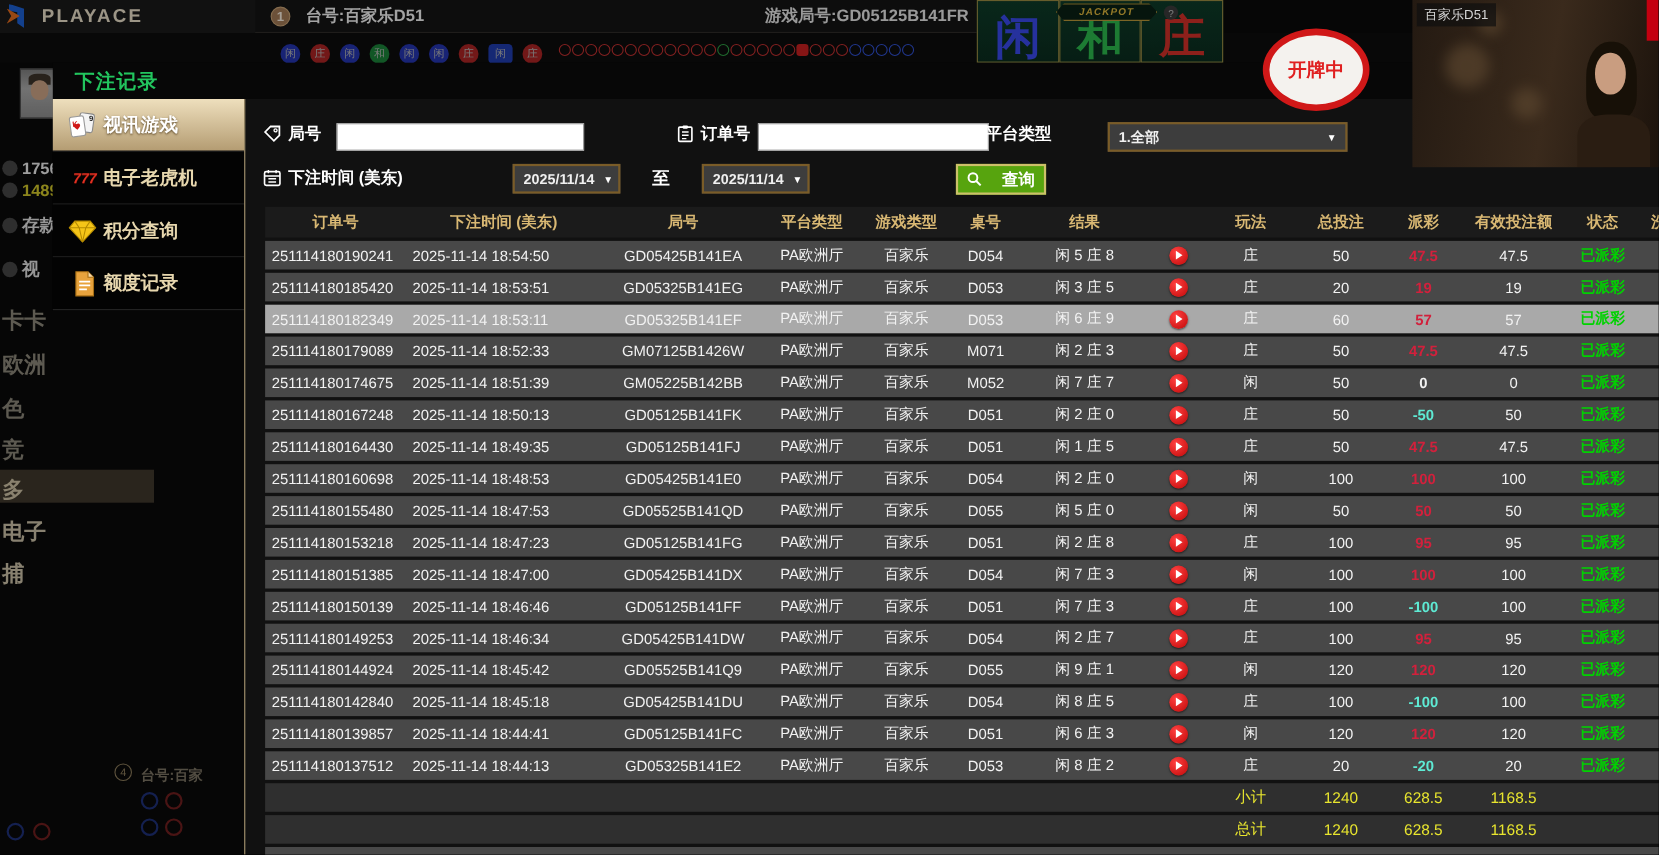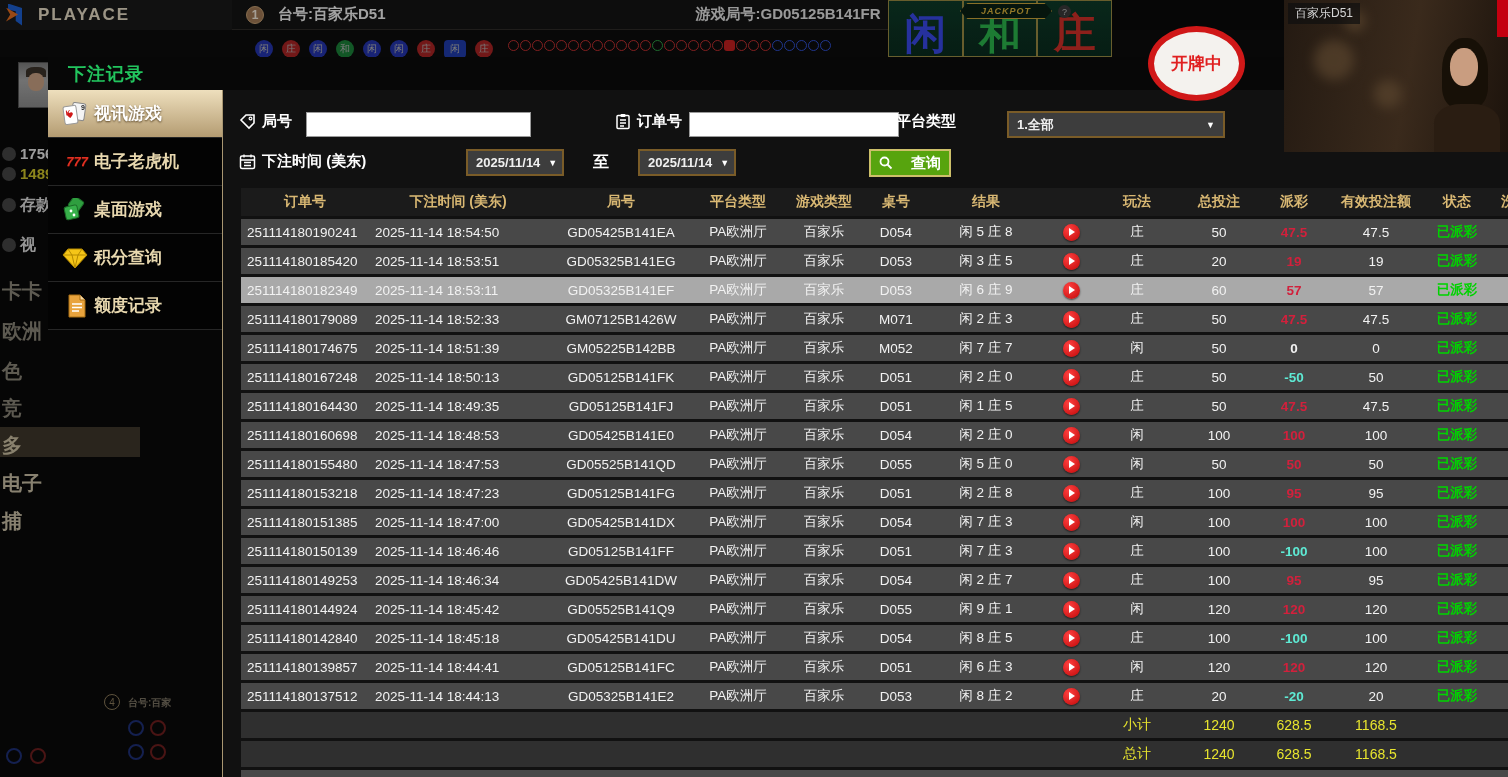--- a/index.html
+++ b/index.html
@@ -42,21 +42,21 @@
 
   
   .left-col{position:absolute;left:0;top:30px;width:140px;z-index:1;}
   .avatar{position:absolute;left:18px;top:32px;width:34px;height:46px;background:linear-gradient(#7d7d7d,#a8a8a8 40%,#8c8c8c);border:1px solid #555;}
   .avatar::before{content:"";position:absolute;left:7px;top:4px;width:20px;height:10px;background:#3c332a;border-radius:40% 40% 0 0;}
   .avatar::after{content:"";position:absolute;left:9px;top:10px;width:16px;height:18px;background:#c9a184;border-radius:45%;}
   .lc-item{position:absolute;left:2px;white-space:nowrap;font-weight:bold;}
   .lc-ico{display:inline-block;width:14px;height:14px;border-radius:50%;background:#444;margin-right:4px;vertical-align:-2px;}
   .hl-row{position:absolute;left:0;width:140px;height:30px;background:rgba(160,140,105,.35);}
 
-  .bl-hints{position:absolute;z-index:1;color:#7a7262;font-size:10px;font-weight:bold;}
+  .bl-hints{position:absolute;z-index:1;color:#7a7262;font-size:13px;font-weight:bold;}
   .dot{position:absolute;width:16px;height:16px;border-radius:50%;border:2px solid #3050d0;z-index:1;opacity:.55;}
   .dot.r{border-color:#c03030;}
   .circ4{position:absolute;left:104px;top:694px;width:16px;height:16px;border-radius:50%;border:1px solid #8a7a5a;color:#8a7a5a;font-size:10px;display:flex;align-items:center;justify-content:center;z-index:1;}
 
   
   .modal-title{position:absolute;left:48px;top:57px;width:1460px;height:33px;background:#070707;z-index:10;display:flex;align-items:center;}
   .modal-title span{color:#22c55e;font-size:18px;font-weight:bold;margin-left:20px;letter-spacing:1px;text-align:center;}
 
   #sidebar{position:absolute;left:48px;top:90px;width:174px;z-index:10;background:#030303;}
   .tab{height:48px;border-bottom:1px solid #262626;display:flex;align-items:center;background:#030303;position:relative;cursor:pointer;}
@@ -231,31 +231,20 @@
         <span class="tlabel">视讯游戏</span>
       </div>
       <div class="tab">
         <span class="ticon">
           <span class="slot777">777</span>
         </span>
         <span class="tlabel">电子老虎机</span>
       </div>
       <div class="tab">
         <span class="ticon">
-          <svg width="26" height="24" viewBox="0 0 26 24">
-            <rect x="8" y="0" width="12" height="12" rx="2" fill="#2f9e3f" stroke="#1c6e28" transform="rotate(35 14 6)"></rect>
-            <rect x="3" y="8" width="13" height="13" rx="2" fill="#37b04a" stroke="#1c6e28" transform="rotate(-12 9 14)"></rect>
-            <circle cx="9" cy="13" r="1.4" fill="#fff"></circle>
-            <circle cx="12" cy="17" r="1.4" fill="#fff"></circle>
-          </svg>
-        </span>
-        <span class="tlabel">桌面游戏</span>
-      </div>
-      <div class="tab">
-        <span class="ticon">
           <svg width="26" height="22" viewBox="0 0 26 22">
             <polygon points="6,2 20,2 25,8 13,21 1,8" fill="#f5c518" stroke="#b58a00"></polygon>
             <path d="M1 8 H25 M6 2 L10 8 L13 21 M20 2 L16 8 L13 21" fill="none" stroke="#b58a00" stroke-width="1"></path>
           </svg>
         </span>
         <span class="tlabel">积分查询</span>
       </div>
       <div class="tab">
         <span class="ticon">
           <svg width="22" height="24" viewBox="0 0 22 24">

